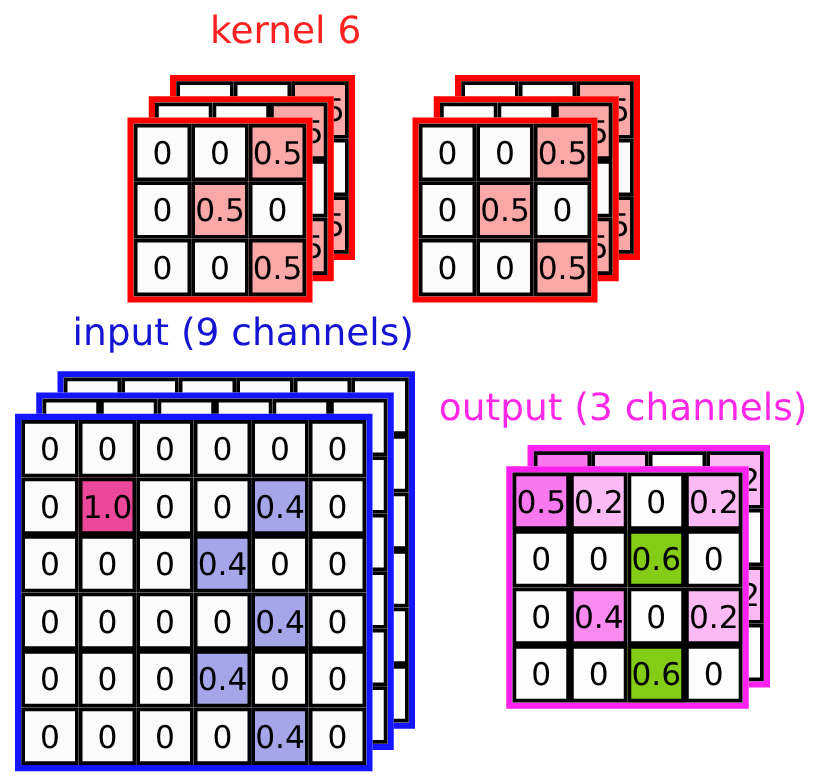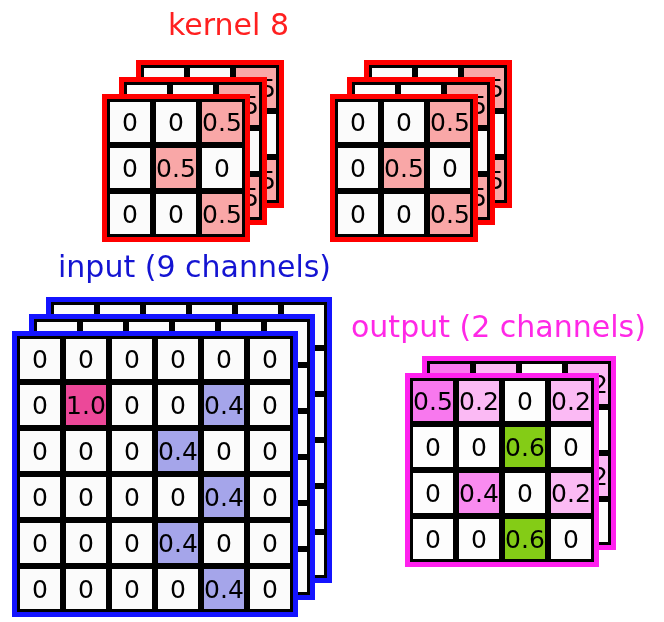--- a/index.html
+++ b/index.html
@@ -97,21 +97,21 @@
   .o-cell-02  { background: #fbbaf4; }
   .o-cell-04  { background: #f98bf0; }
   .o-cell-05  { background: #f878ee; }
   .o-cell-06  { background: #84cc16; }
 </style>
 </head>
 <body>
 
 <div class="stage">
 
-  <div class="title title-kernel1">kernel 8</div>
+  <div class="title title-kernel1">kernel 6</div>
   <div class="stack" id="kernel1-stack" style="left:102px; top:60px; width:180px; height:180px;">
       <div class="layer k-layer" style="left: 34px; top: 0px; z-index: 1;">
         <div class="cell k-cell-0">0</div>
         <div class="cell k-cell-0">0</div>
         <div class="cell k-cell-05">0.5</div>
         <div class="cell k-cell-0">0</div>
         <div class="cell k-cell-05">0.5</div>
         <div class="cell k-cell-0">0</div>
         <div class="cell k-cell-0">0</div>
         <div class="cell k-cell-0">0</div>
@@ -288,21 +288,21 @@
         <div class="cell i-cell-0">0</div>
         <div class="cell i-cell-0">0</div>
         <div class="cell i-cell-0">0</div>
         <div class="cell i-cell-0">0</div>
         <div class="cell i-cell-0">0</div>
         <div class="cell i-cell-04">0.4</div>
         <div class="cell i-cell-0">0</div>
       </div>
     </div>
 
-  <div class="title title-output">output (2 channels)</div>
+  <div class="title title-output">output (3 channels)</div>
   <div class="stack" id="output-stack" style="left:405px; top:356px; width:228px; height:228px;">
       <div class="layer o-layer" style="left: 17px; top: 0px; z-index: 1;">
         <div class="cell o-cell-05">0.5</div>
         <div class="cell o-cell-02">0.2</div>
         <div class="cell o-cell-0">0</div>
         <div class="cell o-cell-02">0.2</div>
         <div class="cell o-cell-0">0</div>
         <div class="cell o-cell-0">0</div>
         <div class="cell o-cell-06">0.6</div>
         <div class="cell o-cell-0">0</div>

